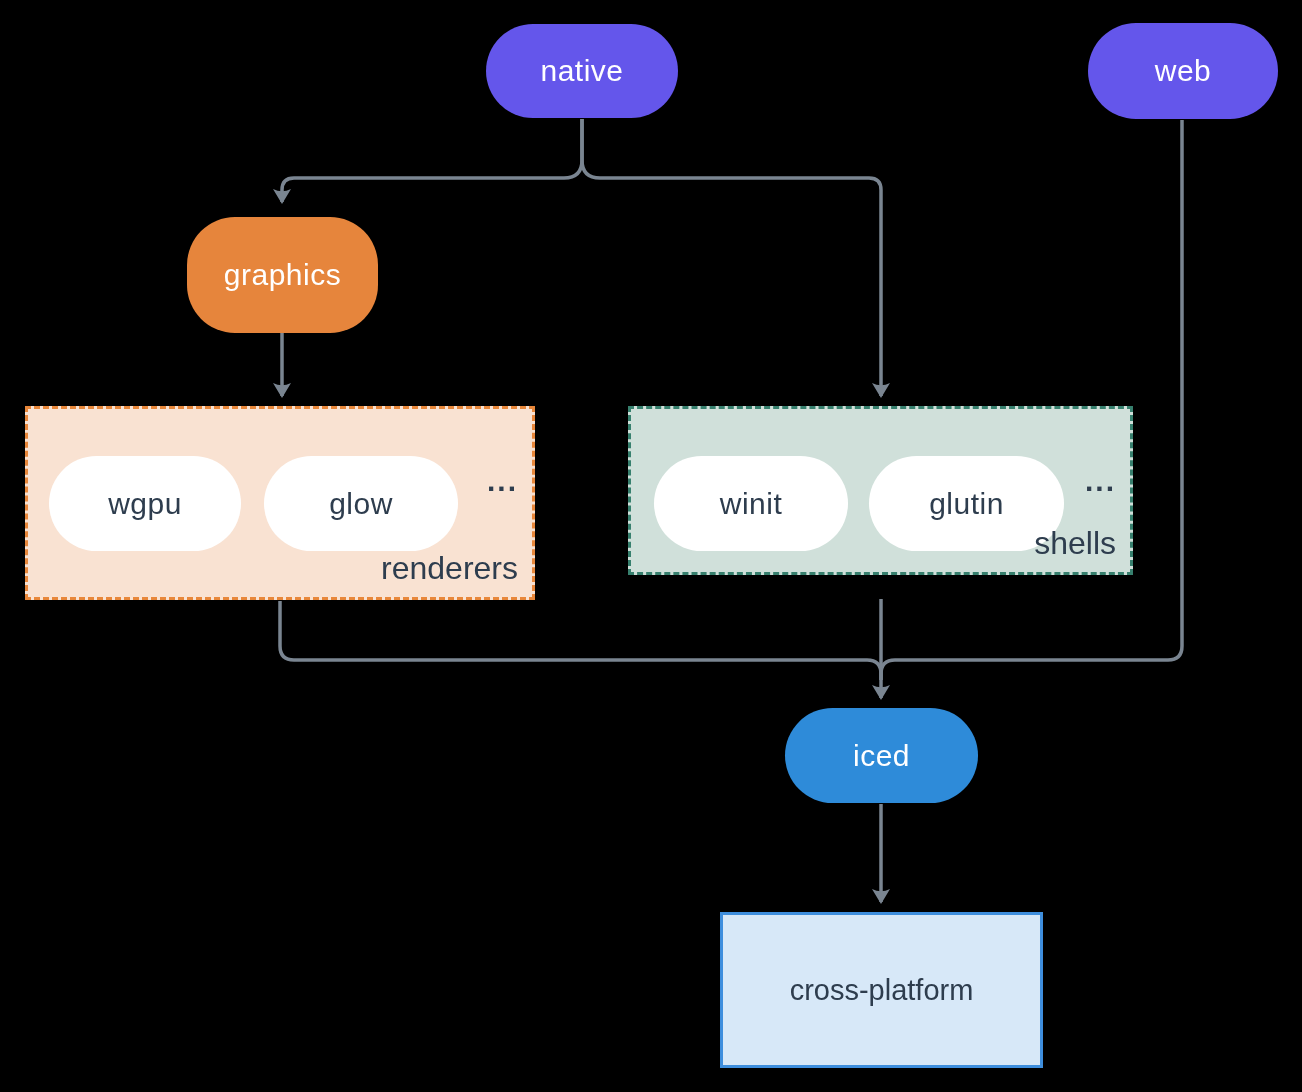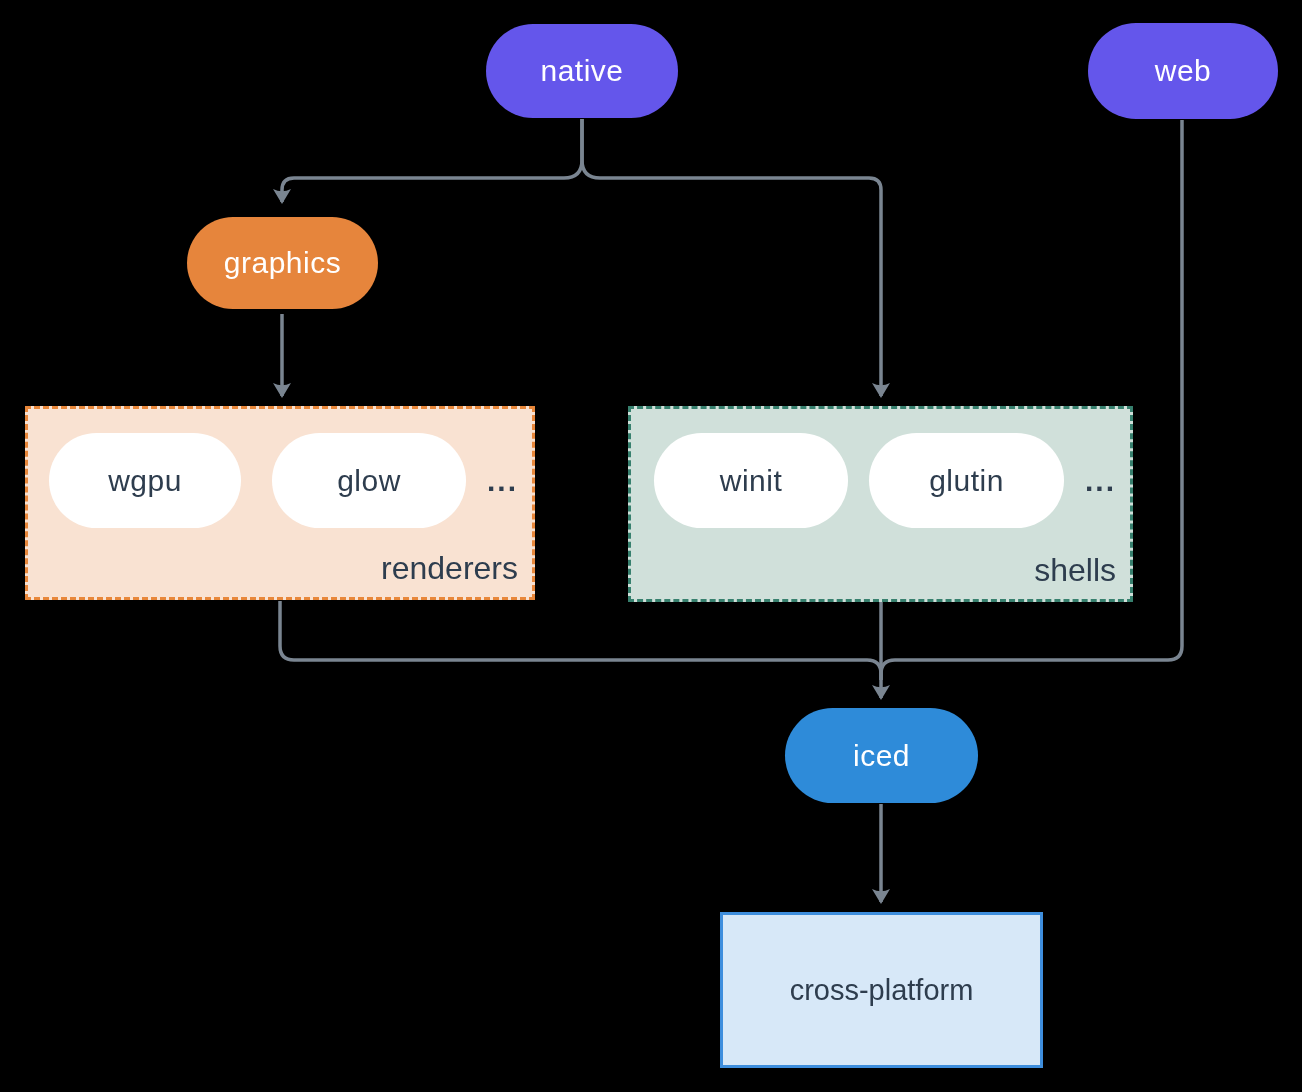--- a/index.html
+++ b/index.html
@@ -31,44 +31,44 @@
     position: absolute;
     display: flex; align-items: center; justify-content: center;
     border-radius: 48px;
     color: var(--pill-white);
     font-size: 30px;
     letter-spacing: 0.5px;
   }
   .pill.purple { background: var(--platform-purple); }
   .pill.orange { background: var(--graphics-orange); }
   .pill.blue   { background: var(--iced-blue); }
-  .pill.white  { background: var(--pill-white); color: var(--dark-text); }
+  .pill.white  { background: var(--pill-white); color: var(--dark-text); margin-top: 23px; }
 
   #node-native   { left: 486px; top: 24px;  width: 192px; height: 94px; }
   #node-web      { left: 1088px; top: 23px; width: 190px; height: 96px; }
-  #node-graphics { left: 187px; top: 217px; width: 191px; height: 92px; }
+  #node-graphics { left: 187px; top: 217px; width: 191px; height: 116px; }
   #node-iced     { left: 785px; top: 708px; width: 193px; height: 95px; }
 
   .group {
     position: absolute;
     width: 510px; height: 194px;
   }
   #group-renderers {
     left: 25px; top: 406px;
     background: var(--renderers-bg);
     border: 3px dashed var(--renderers-border);
   }
   #group-shells {
-    left: 628px; top: 406px; width: 505px; height: 196px;
+    left: 628px; top: 406px; width: 505px; height: 169px;
     background: var(--shells-bg);
     border: 3px dashed var(--shells-border);
   }
   .group .pill { top: 24px; height: 95px; }
   #pill-wgpu   { left: 21px;  width: 192px; }
-  #pill-glow   { left: 244px; width: 194px; text-align: right; }
+  #pill-glow   { left: 236px; width: 194px; text-align: right; }
   #pill-winit  { left: 23px;  width: 194px; }
   #pill-glutin { left: 238px; width: 195px; }
   .ellipsis {
     position: absolute; right: 14px; top: 24px; height: 95px;
     display: flex; align-items: center;
     color: var(--dark-text); font-size: 30px; font-weight: bold;
     letter-spacing: 2px;
   }
   .group-label {
     position: absolute; right: 14px; bottom: 10px;

